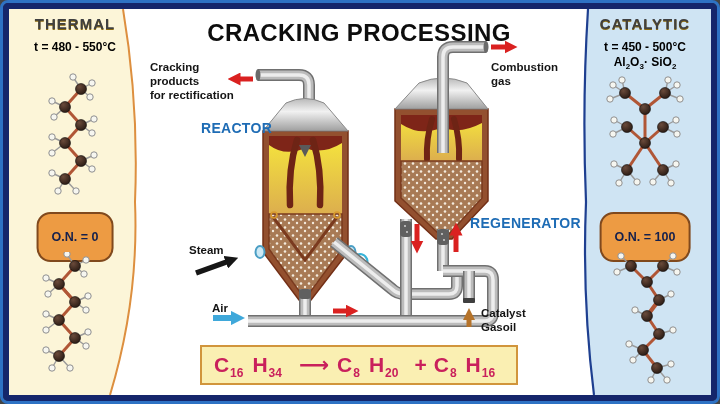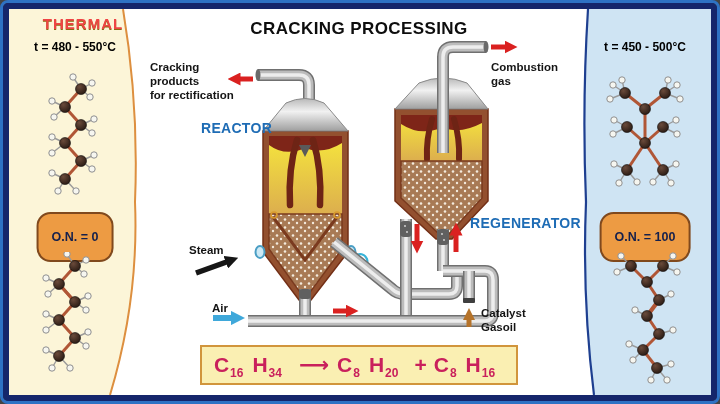--- a/index.html
+++ b/index.html
@@ -14,38 +14,38 @@
     width:100%;height:100%;
     border:6px solid #15266b;border-radius:5px;
     background:#fff;position:relative;overflow:hidden;
   }
   #content{position:absolute;inset:0;width:702px;height:386px;background:#fff;}
   #bg-svg{position:absolute;left:0;top:0;}
   .panel{position:absolute;top:0;height:386px;width:128px;}
   #left-panel{left:2px;}
   #right-panel{left:572px;}
   .panel-title{
-    position:absolute;top:6px;left:8px;width:100%;text-align:center;
-    font-size:15px;font-weight:bold;letter-spacing:1px;color:#ef4444;
+    position:absolute;top:6px;left:0;width:100%;text-align:center;
+    font-size:15px;font-weight:bold;letter-spacing:1px;color:#404040;
     text-shadow:0 1px 0 #8a6a10;
   }
   .cond{
     position:absolute;left:0;width:100%;text-align:center;
     font-size:12px;font-weight:bold;color:#000000;white-space:nowrap;
   }
   .fsub{font-size:8px;position:relative;top:3px;font-weight:bold;}
   .badge{
     position:absolute;top:203px;left:50%;transform:translateX(-50%);
     background:#ed9b43;border:2px solid #80491d;border-radius:14px;
     padding:16px 13px;font-size:12.5px;font-weight:bold;color:#14204d;white-space:nowrap;
   }
   .mol{position:absolute;}
   #main-title{
     position:absolute;left:135px;top:10px;width:430px;text-align:center;
-    font-size:17px;font-weight:800;color:#0d0d0d;letter-spacing:.4px;
+    font-size:24px;font-weight:800;color:#0d0d0d;letter-spacing:.4px;
   }
   #diagram-svg{position:absolute;left:130px;top:0;overflow:visible;}
   svg text{font-family:"Liberation Sans","DejaVu Sans",sans-serif;font-weight:bold;}
   .lbl{font-size:11.5px;fill:#141414;}
   .lblBlue{font-size:14px;fill:#1e6cb5;letter-spacing:.3px;}
   .pO{fill:none;stroke:#707070;stroke-width:12;stroke-linejoin:round;}
   .pM{fill:none;stroke:#bcbcbc;stroke-width:9;stroke-linejoin:round;}
   .pI{fill:none;stroke:#ededed;stroke-width:3.5;stroke-linejoin:round;}
   .C{fill:url(#gC);stroke:#0e0a08;stroke-width:.6;}
   .H{fill:#f6f6f0;stroke:#8f8f8f;stroke-width:1;}
@@ -209,21 +209,23 @@
               <circle cx="34" cy="32" r="5.5"></circle>
               <circle cx="50" cy="50" r="5.5"></circle>
               <circle cx="34" cy="68" r="5.5"></circle>
               <circle cx="50" cy="86" r="5.5"></circle>
               <circle cx="34" cy="104" r="5.5"></circle>
             </g>
     </svg>
   </div>
 
   <div class="panel" id="right-panel">
+    <div class="panel-title">CATALYTIC</div>
     <div class="cond" style="top:31px;">t = 450 - 500°C</div>
+    <div class="cond" style="top:46px;"><span>Al</span><span class="fsub">2</span><span>O</span><span class="fsub">3</span><span>· SiO</span><span class="fsub">2</span></div>
 
     <svg class="mol" style="left:14px;top:66px;" width="100" height="125" viewBox="0 0 100 125">
       <g class="bC">
               <line x1="30" y1="18" x2="50" y2="34"></line>
               <line x1="70" y1="18" x2="50" y2="34"></line>
               <line x1="50" y1="34" x2="50" y2="68"></line>
               <line x1="32" y1="52" x2="50" y2="68"></line>
               <line x1="68" y1="52" x2="50" y2="68"></line>
               <line x1="50" y1="68" x2="32" y2="95"></line>
               <line x1="50" y1="68" x2="68" y2="95"></line>

